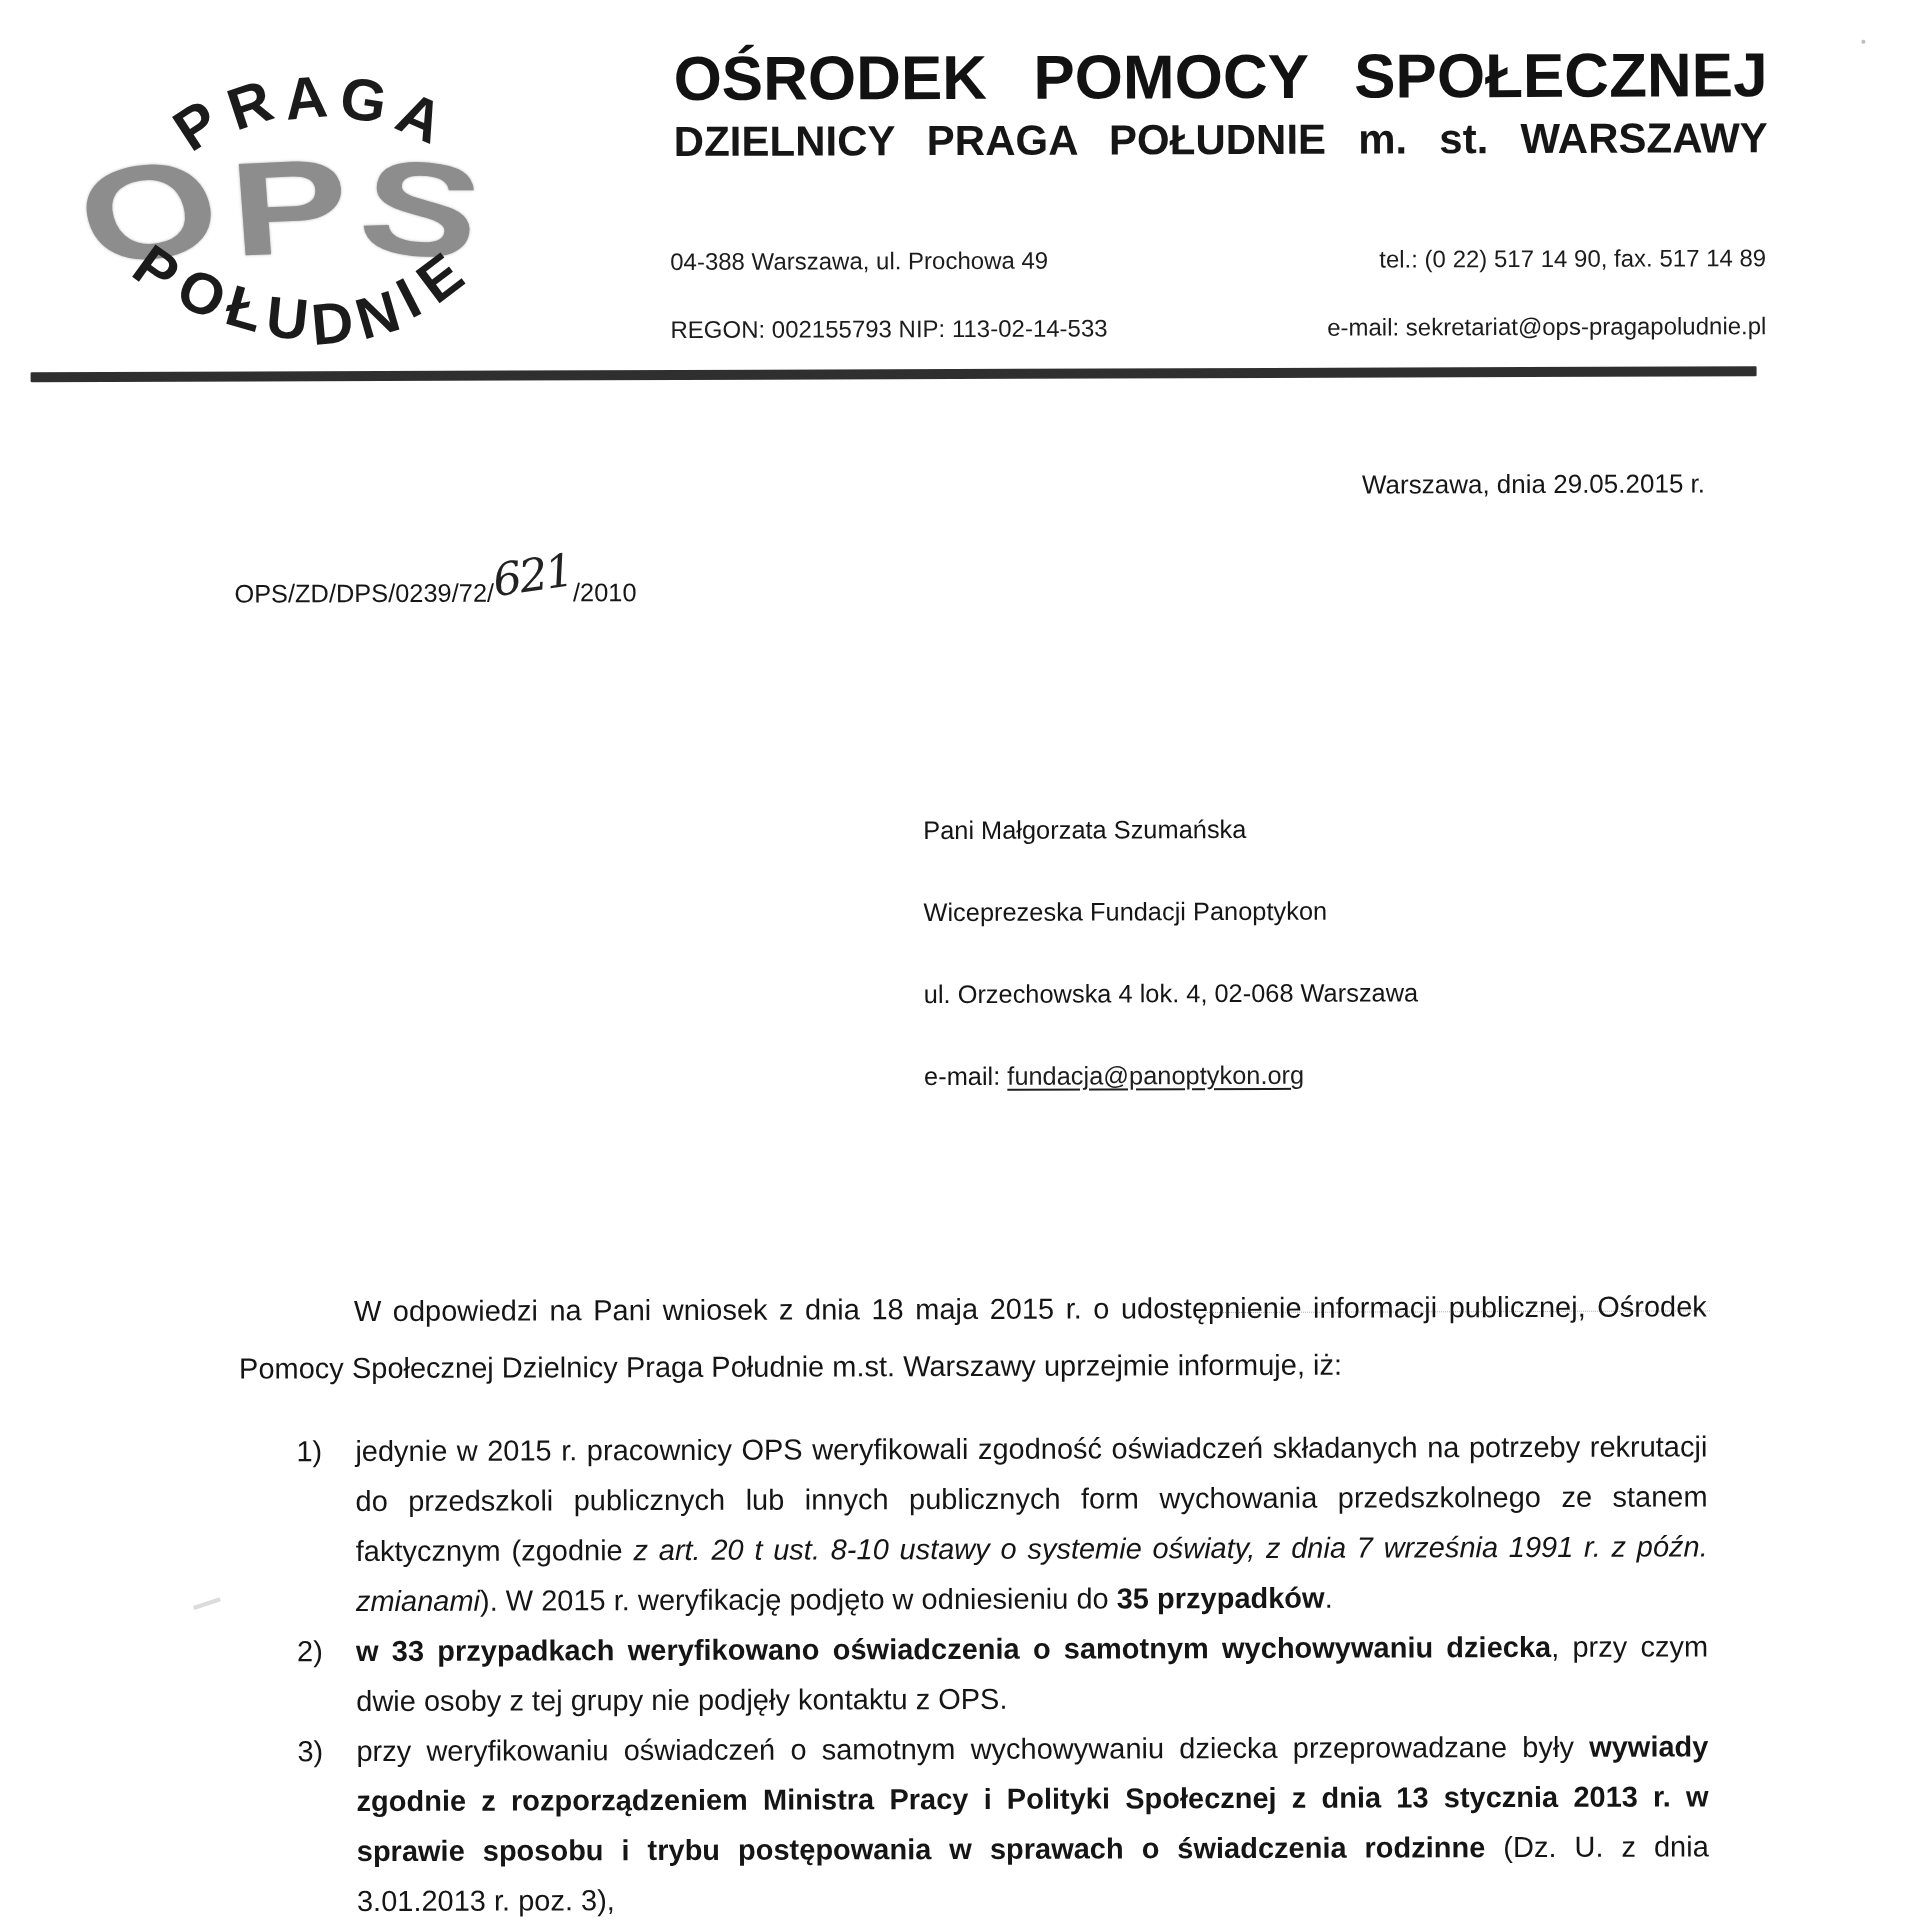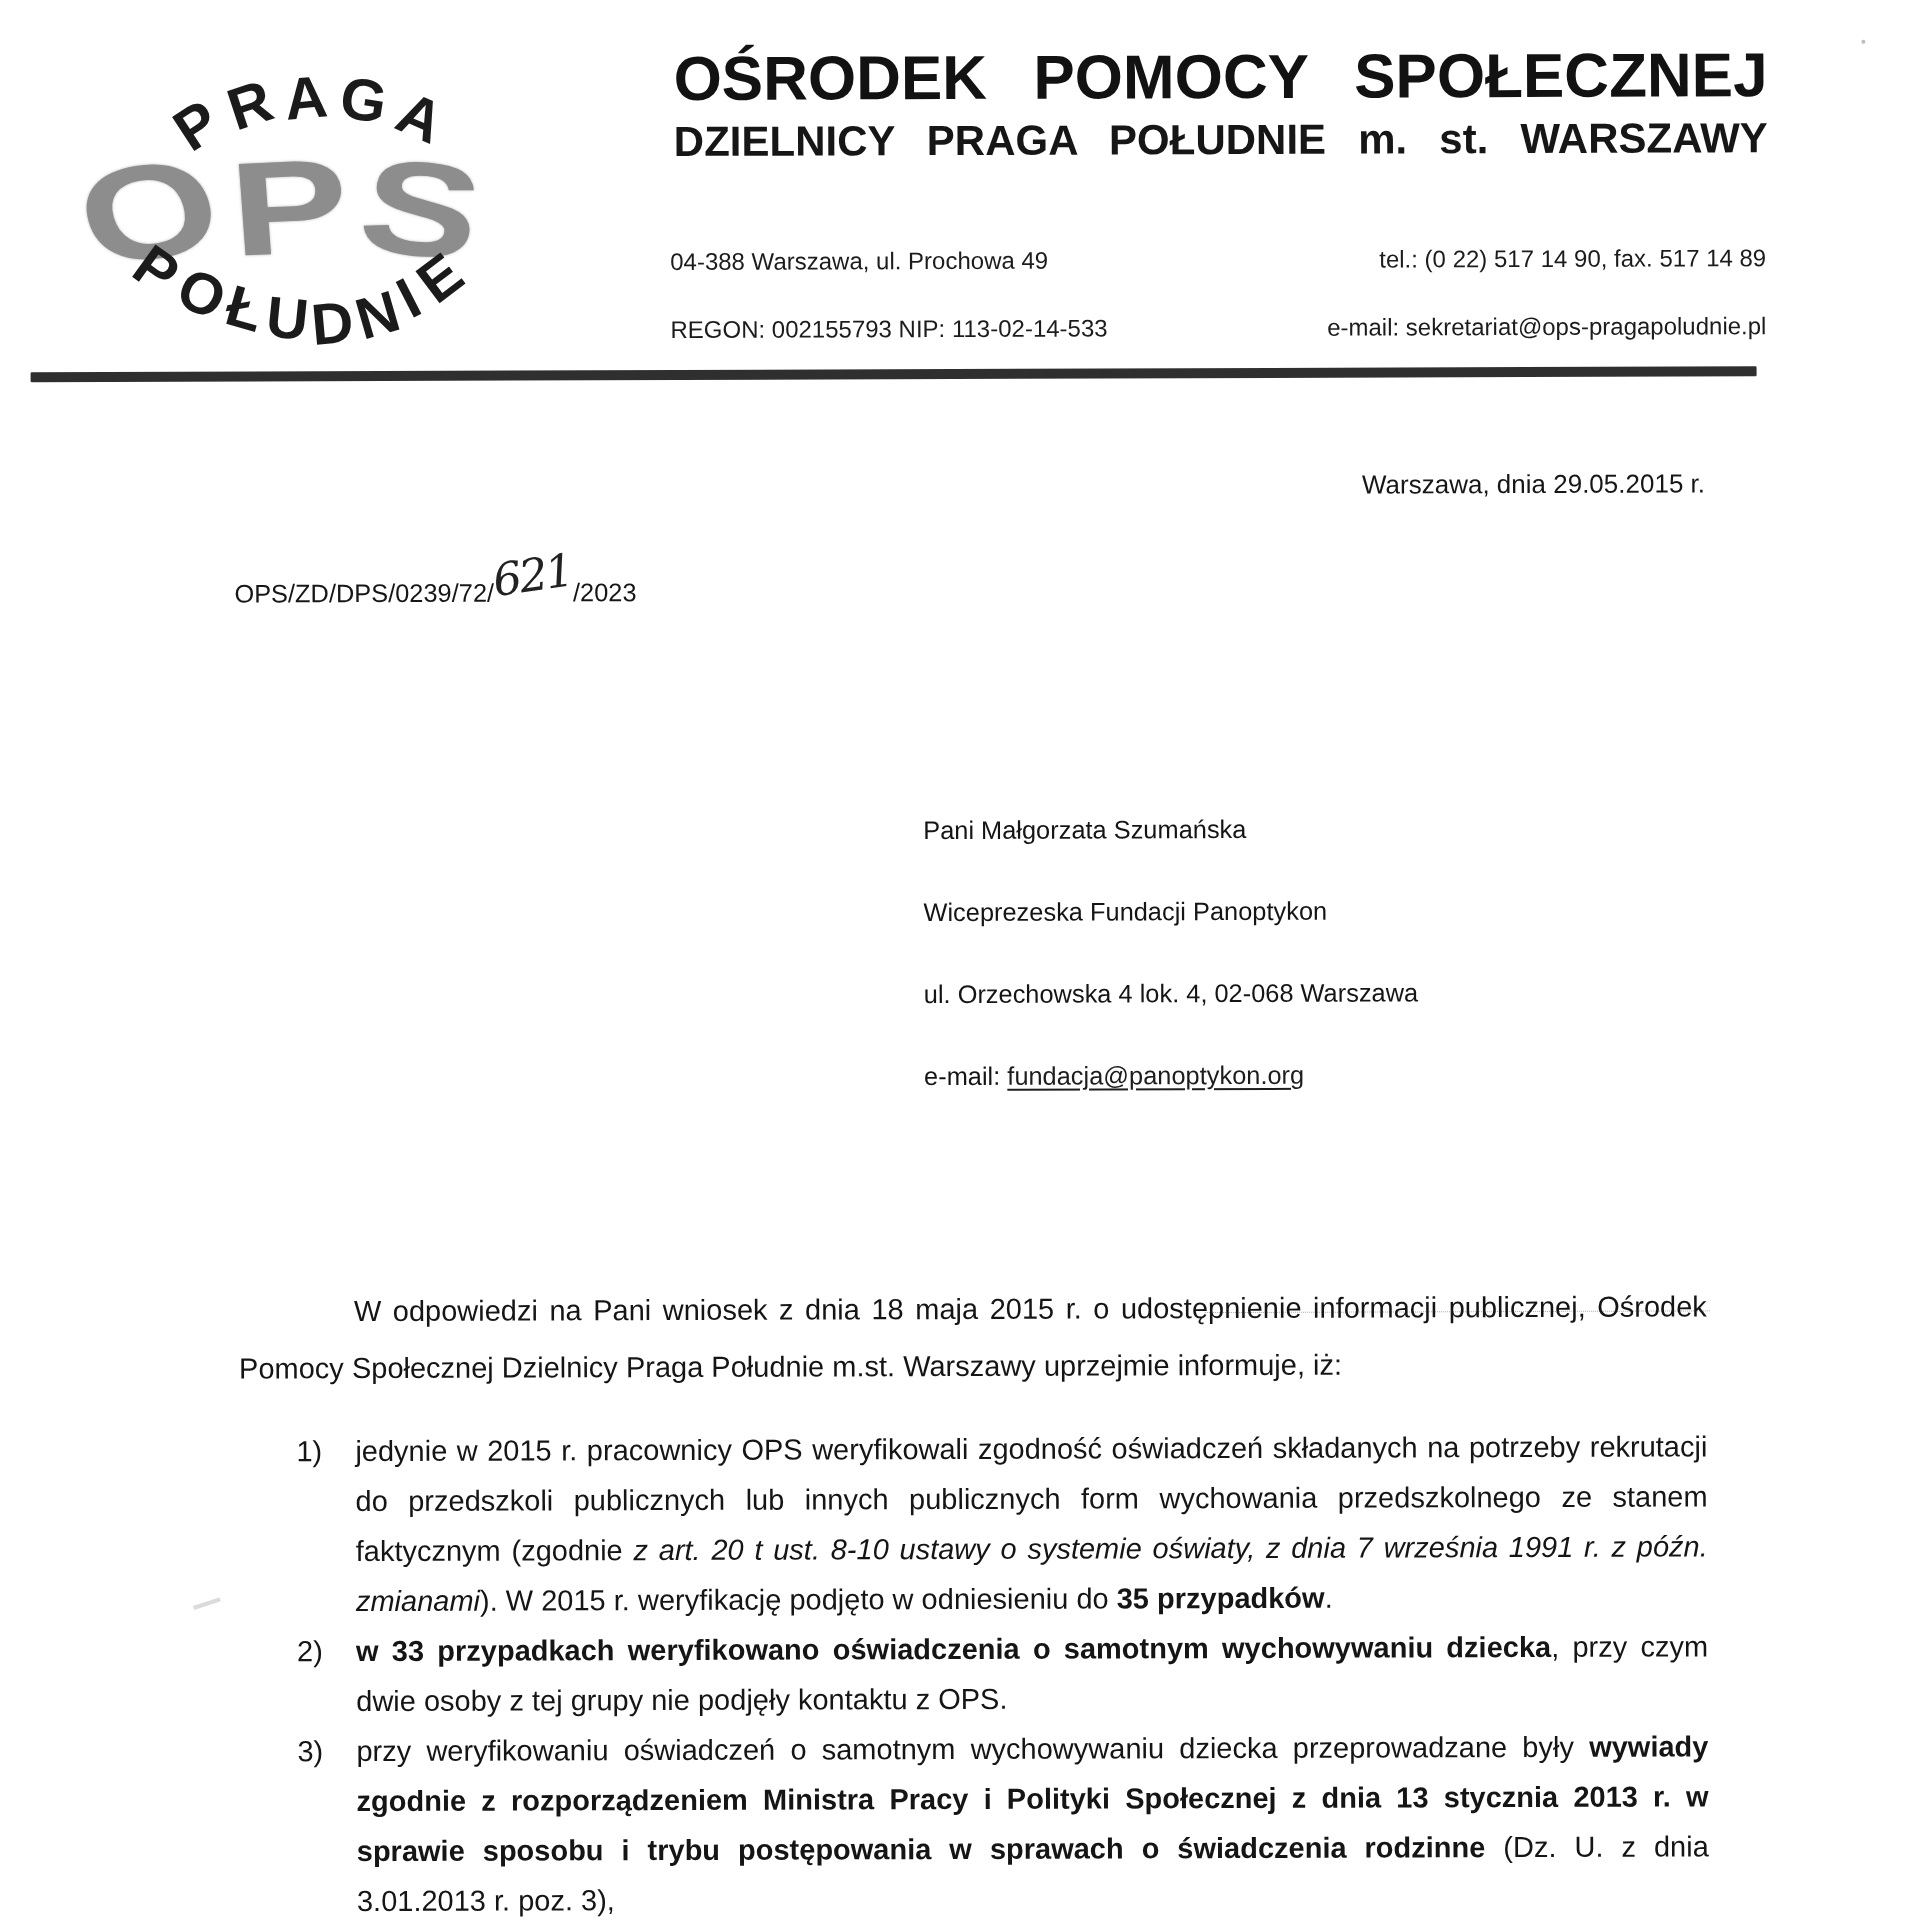--- a/index.html
+++ b/index.html
@@ -108,21 +108,21 @@
       </div>
       <div class="contact-row">
         <span>REGON: 002155793 NIP: 113-02-14-533</span>
         <span>e-mail: sekretariat@ops-pragapoludnie.pl</span>
       </div>
     </div>
 
     <div class="rule"></div>
 
     <div class="date-line">Warszawa, dnia 29.05.2015 r.</div>
-    <div class="ref-line"><span>OPS/ZD/DPS/0239/72/</span><span class="ref-handwritten">621</span><span>/2023</span></div>
+    <div class="ref-line"><span>OPS/ZD/DPS/0239/72/</span><span class="ref-handwritten">621</span><span>/2010</span></div>
 
     <div class="recipient">
       <div>Pani Małgorzata Szumańska</div>
       <div>Wiceprezeska Fundacji Panoptykon</div>
       <div>ul. Orzechowska 4 lok. 4, 02-068 Warszawa</div>
       <div><span>e-mail: </span><span class="email-link">fundacja@panoptykon.org</span></div>
     </div>
 
     <div class="body-block">
       <p class="intro">W odpowiedzi na Pani wniosek z dnia 18 maja 2015 r. o udostępnienie informacji publicznej, Ośrodek Pomocy Społecznej Dzielnicy Praga Południe m.st. Warszawy uprzejmie informuje, iż:</p>

